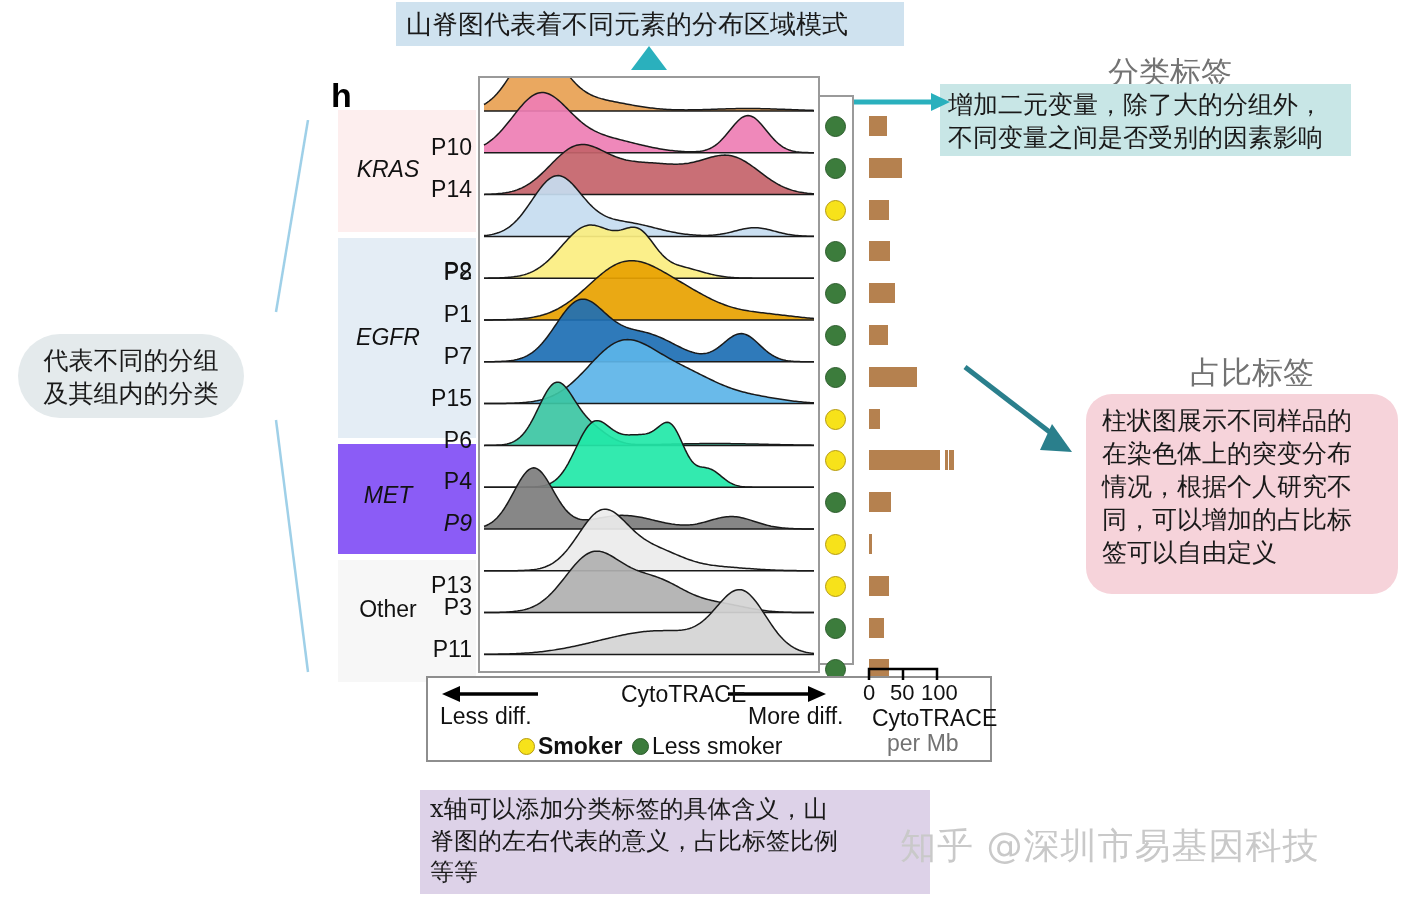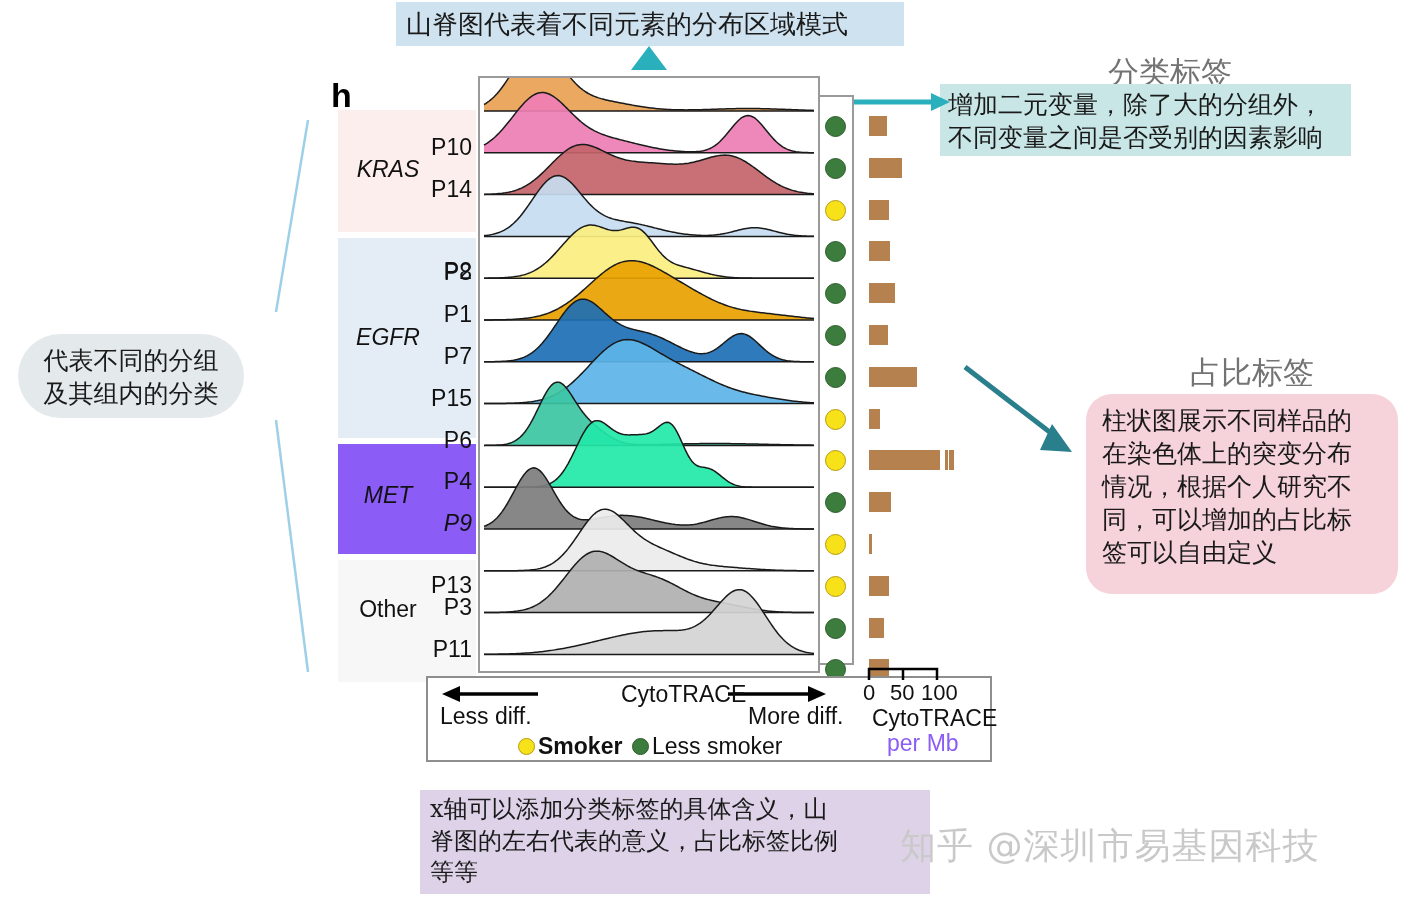--- a/index.html
+++ b/index.html
@@ -103,21 +103,21 @@
   #lg-cyto{left:585px;top:681px;margin-left:36px;}
   #lg-less{left:440px;top:703px;}
   #lg-more{left:748px;top:703px;}
   #lg-smoker{left:538px;top:733px;font-weight:bold;}
   #lg-never{left:652px;top:733px;}
   .lg-dot{position:absolute;width:15px;height:15px;border-radius:50%;top:738px;}
   #lg-dot-smoker{left:518px;background:#f7e21a;border:1px solid #b59a10;}
   #lg-dot-never{left:632px;background:#3c7c3c;border:1px solid #2c5c2c;}
 
   #lg-muts{left:872px;top:705px;font-size:23px;color:#111;}
-  #lg-permb{left:887px;top:730px;font-size:23px;color:#8b5cf6;}
+  #lg-permb{left:887px;top:730px;font-size:23px;color:#737373;}
   .tick-num{position:absolute;top:680px;font-size:22px;color:#111;}
   #tk0{left:863px;}
   #tk50{left:890px;}
   #tk100{left:921px;}
 
   
   #watermark{
     left:900px;top:822px;font-size:36px;color:#c9c9c9;
     font-family:"DejaVu Sans","Liberation Sans",sans-serif;
     letter-spacing:1px;white-space:nowrap;

